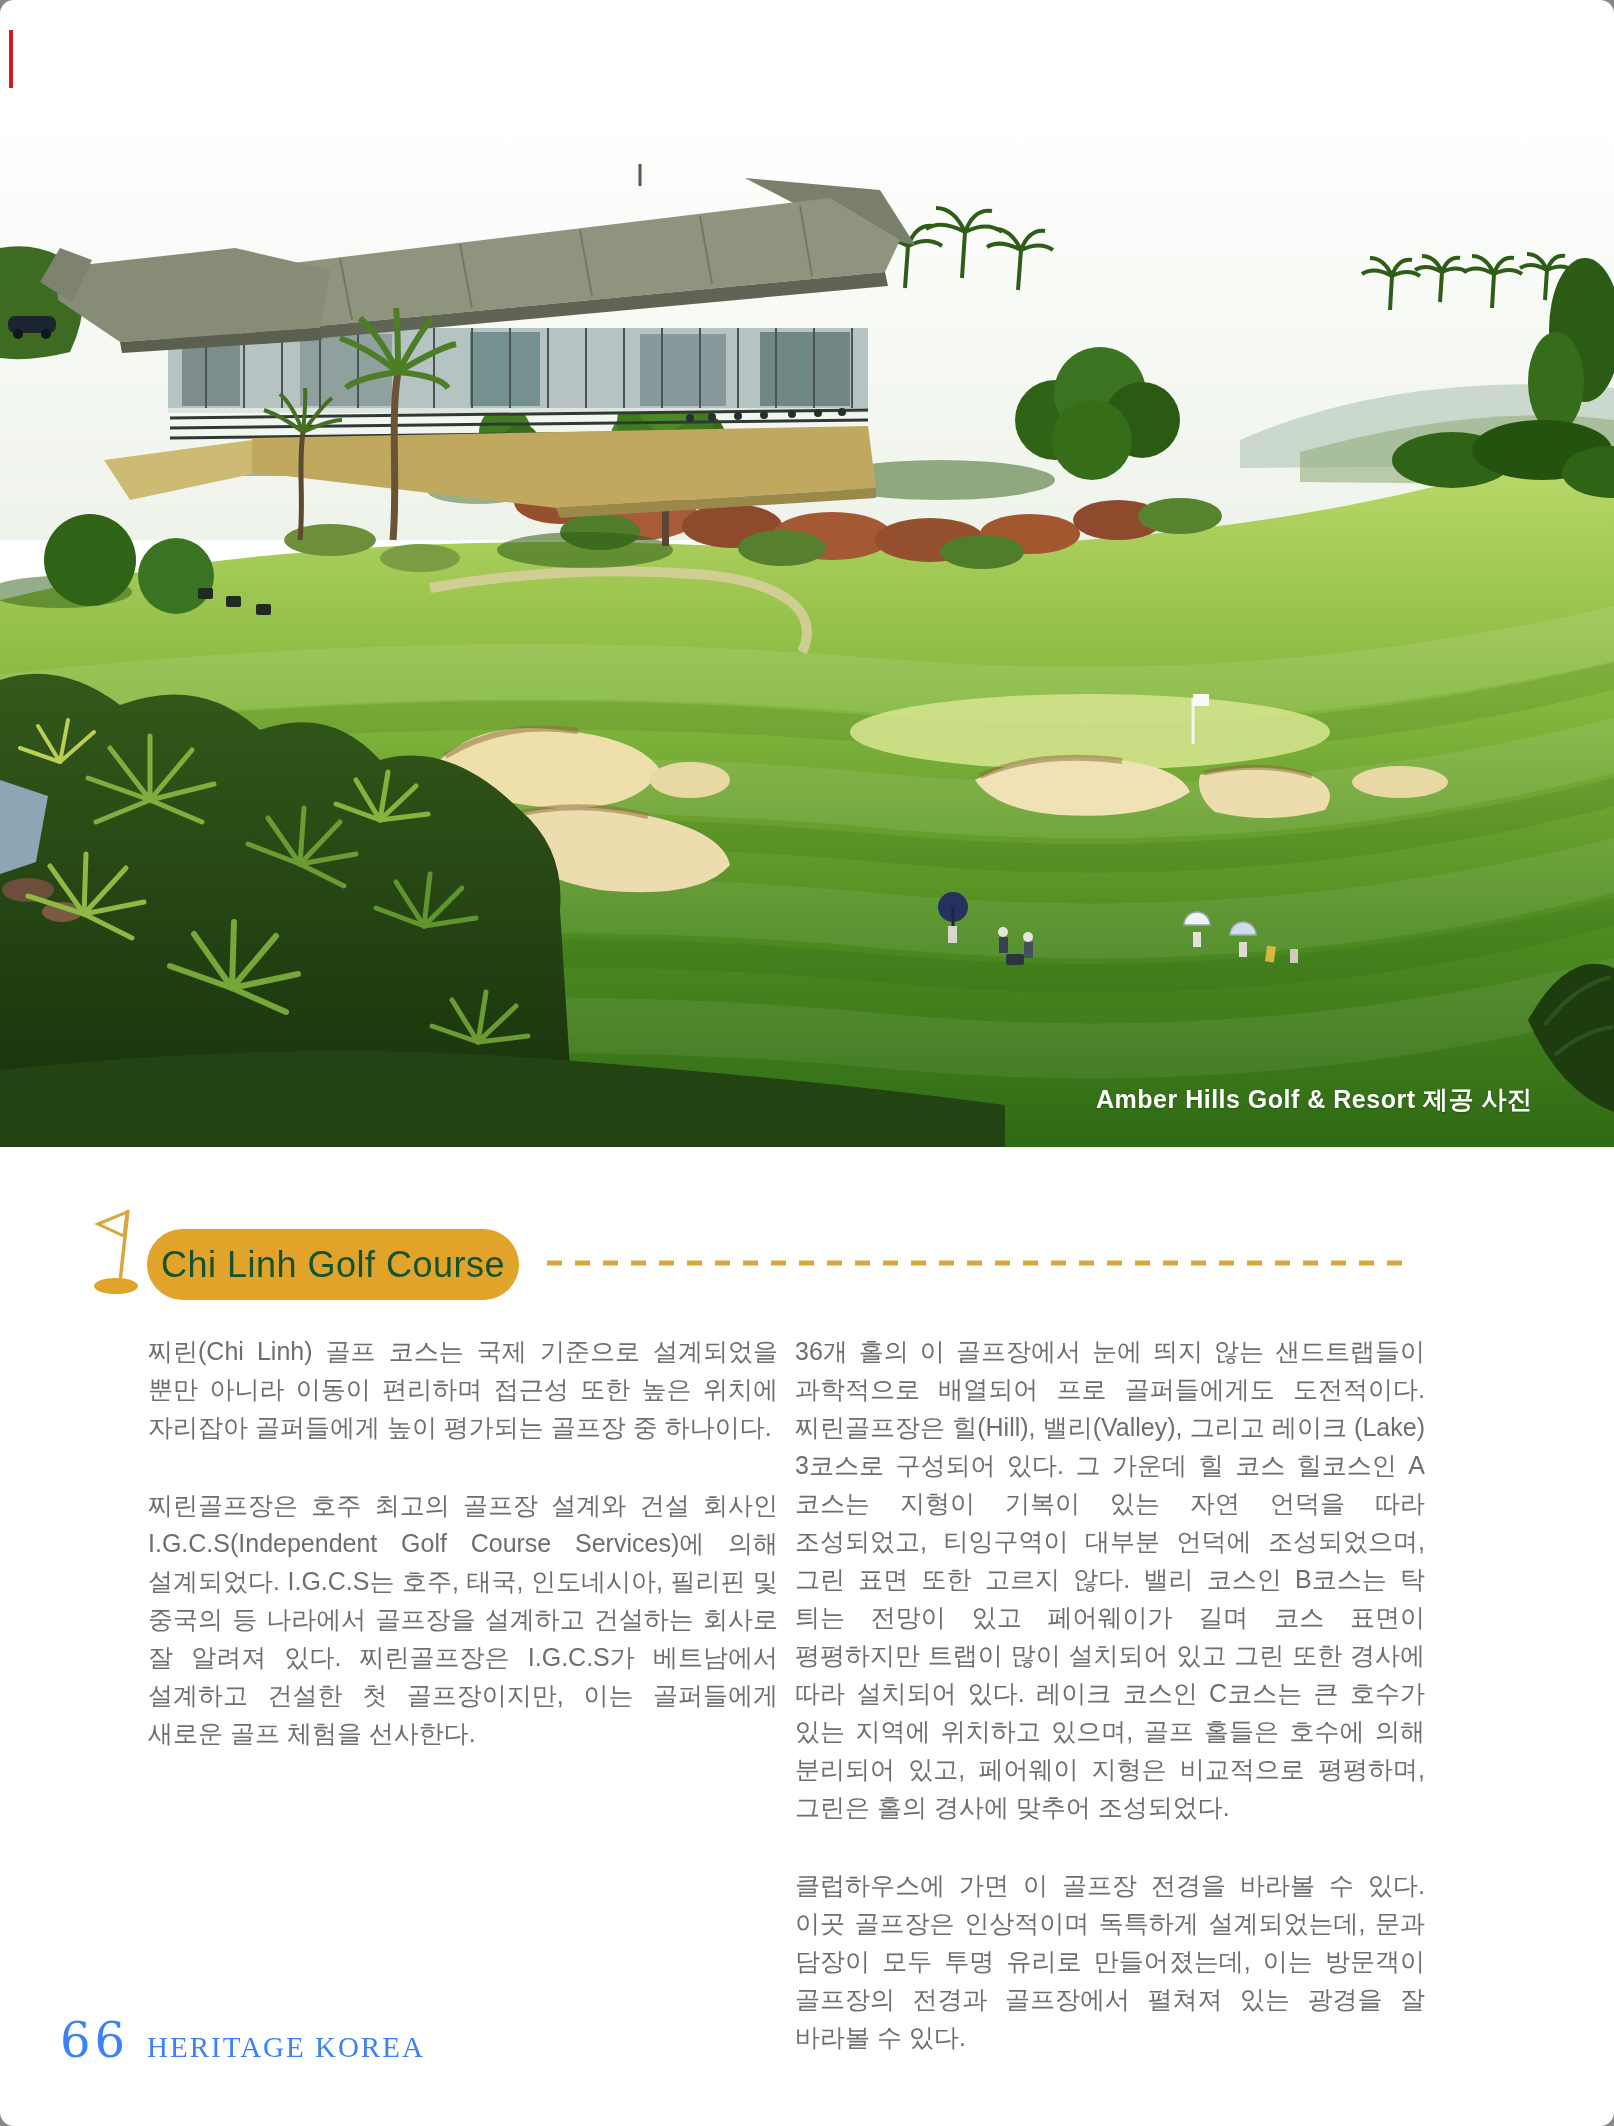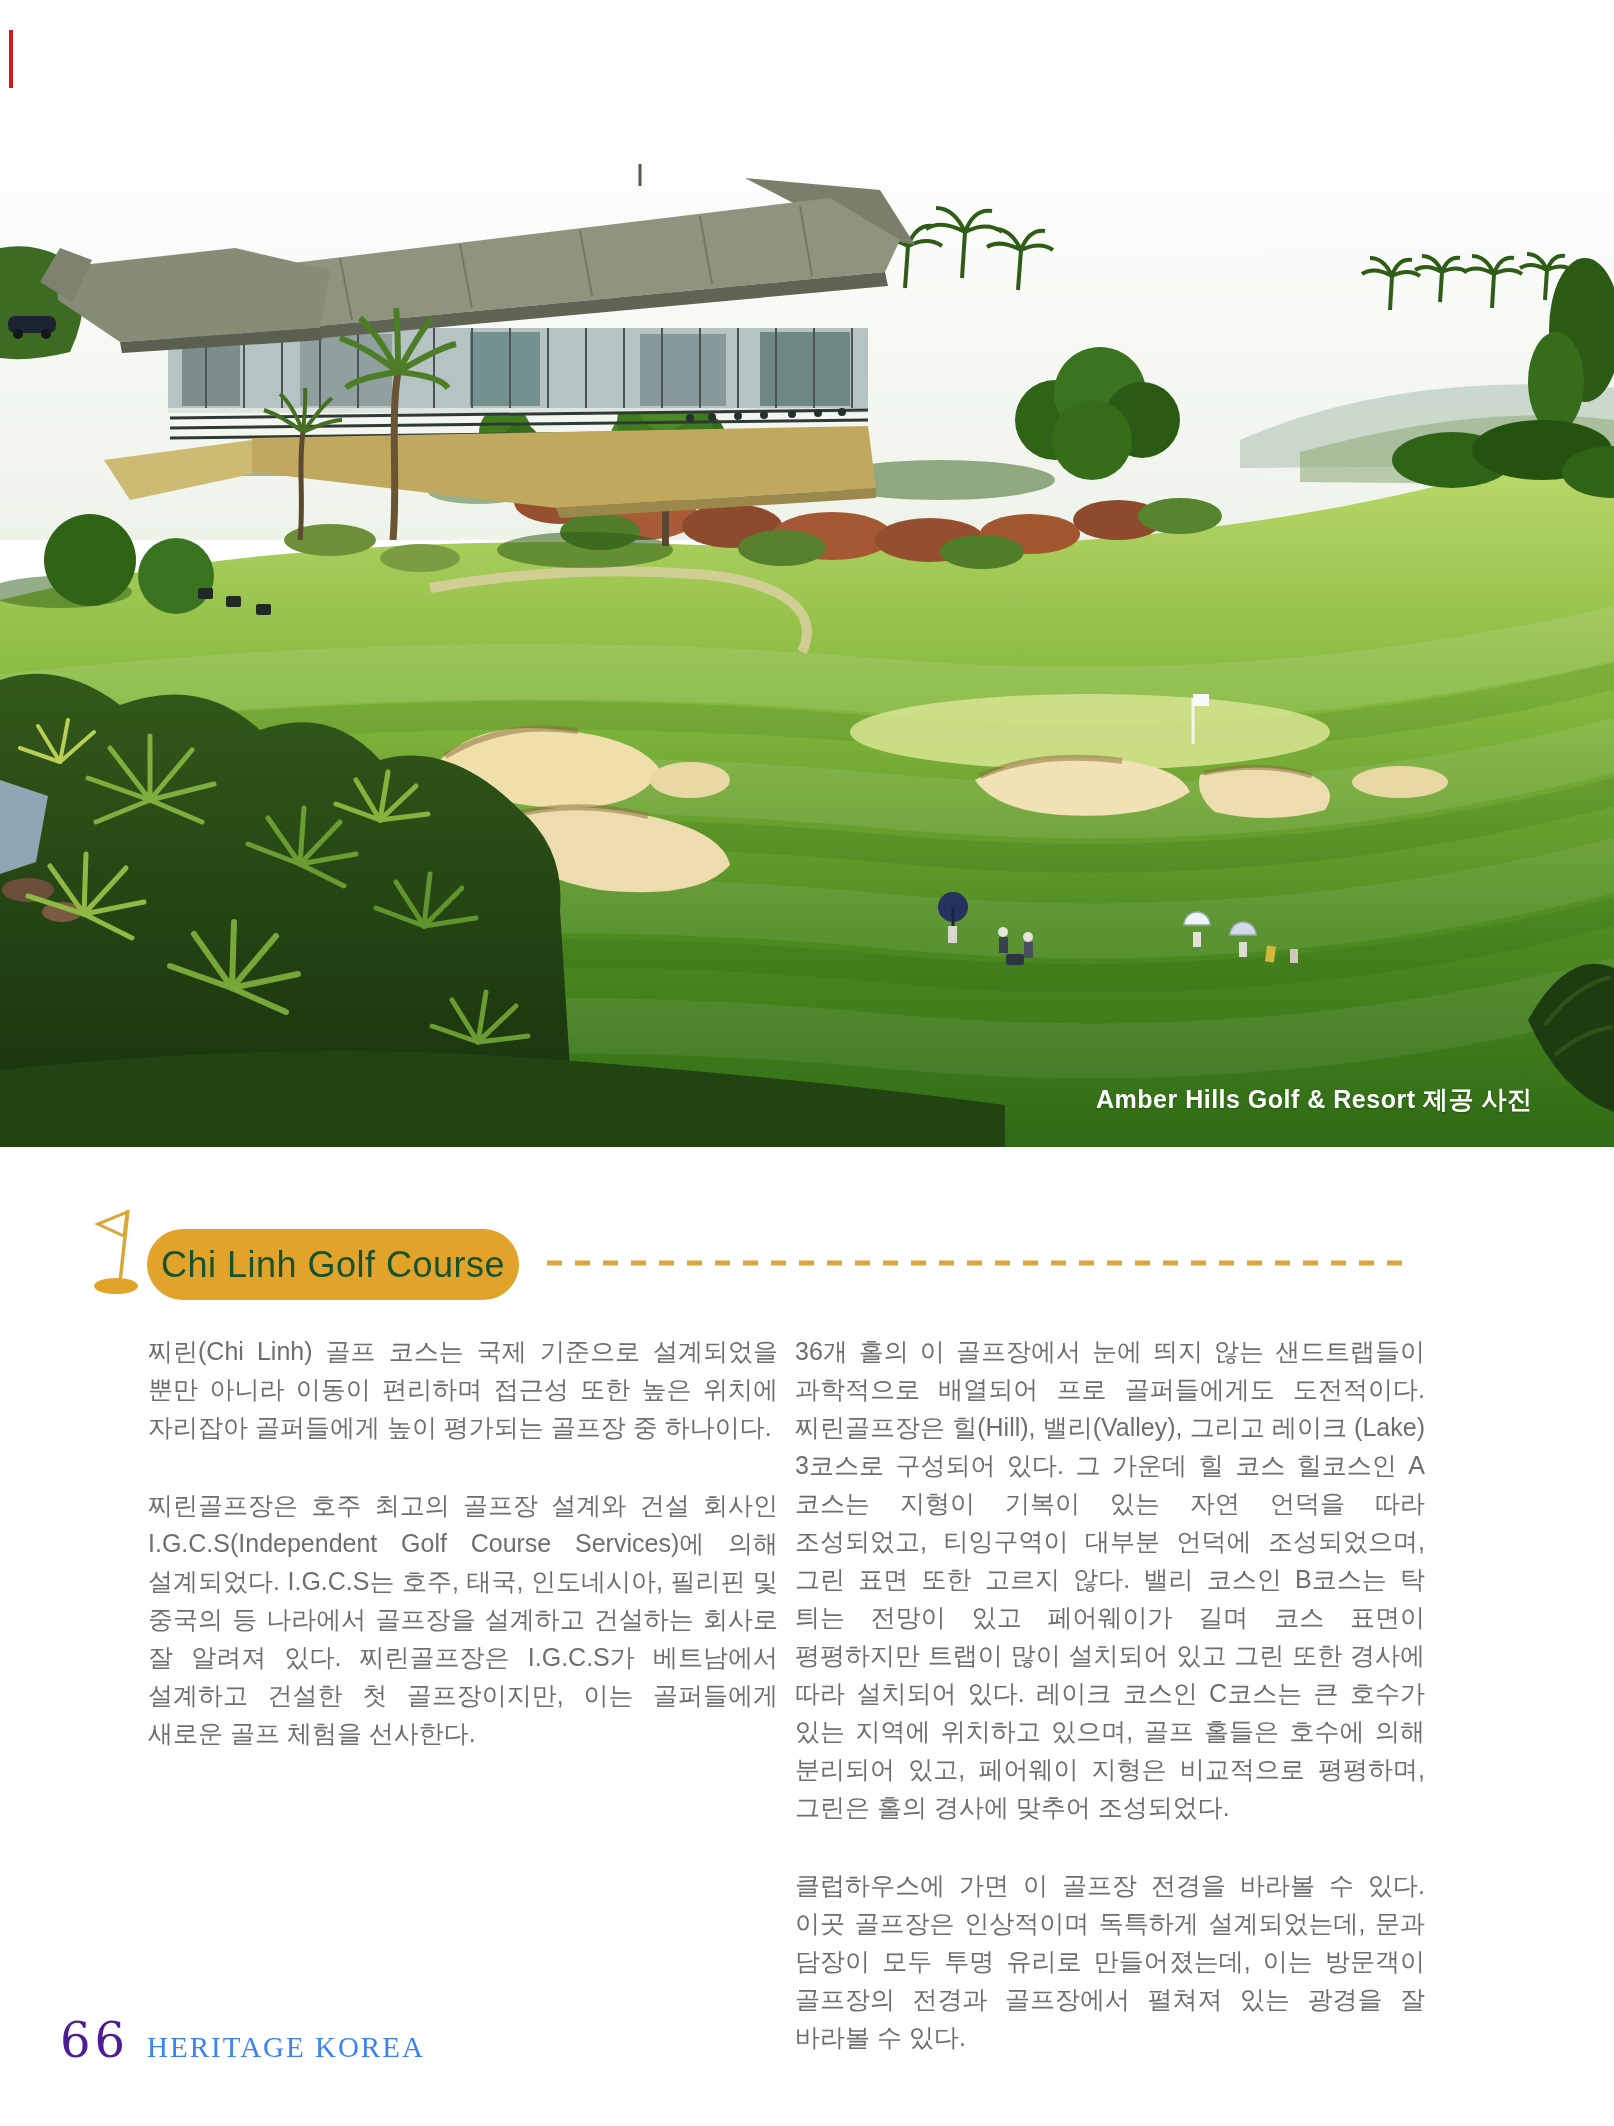--- a/index.html
+++ b/index.html
@@ -1,19 +1,20 @@
 <!DOCTYPE html>
 <html><head>
 <meta charset="utf-8">
 <style>
   html,body{margin:0;padding:0;background:#888;}
   #page{
     position:relative; width:1614px; height:2126px; background:#ffffff;
     overflow:hidden; font-family:"Liberation Sans", sans-serif;
     margin:0 auto;
+    border-radius:14px;
   }
   .abs{position:absolute;}
   
   #spine-mark{left:9px; top:30px; width:4px; height:58px; background:#d11a1a;}
   
   #review-label{
     left:111px; top:116px; font-size:27px; font-weight:bold; color:#2e2e2e;
     letter-spacing:3px;
   }
   
@@ -36,21 +37,21 @@
   
   .col{
     width:630px; text-align:justify; font-size:25px; line-height:38px;
     color:#6e6e6e; word-break:keep-all;
   }
   .col p{margin:0 0 40px 0;}
   #col-left{left:148px; top:1332px;}
   #col-right{left:795px; top:1332px;}
   
   #footer{left:60px; top:2012px; display:flex; align-items:baseline; gap:18px;}
-  #page-number{font-family:"DejaVu Serif", serif; font-size:48px; font-weight:400; color:#4c1d95; letter-spacing:4px;}
+  #page-number{font-family:"DejaVu Serif", serif; font-size:48px; font-weight:400; color:#3b82f6; letter-spacing:4px;}
   #magazine-title{font-family:"Liberation Serif", serif; font-size:29px; color:#3b82f6; letter-spacing:2px;}
 </style>
 </head>
 <body>
 
 <div id="page">
 
   <div id="spine-mark" class="abs"></div>
 
   <div id="review-label" class="abs">REVIEW</div>

